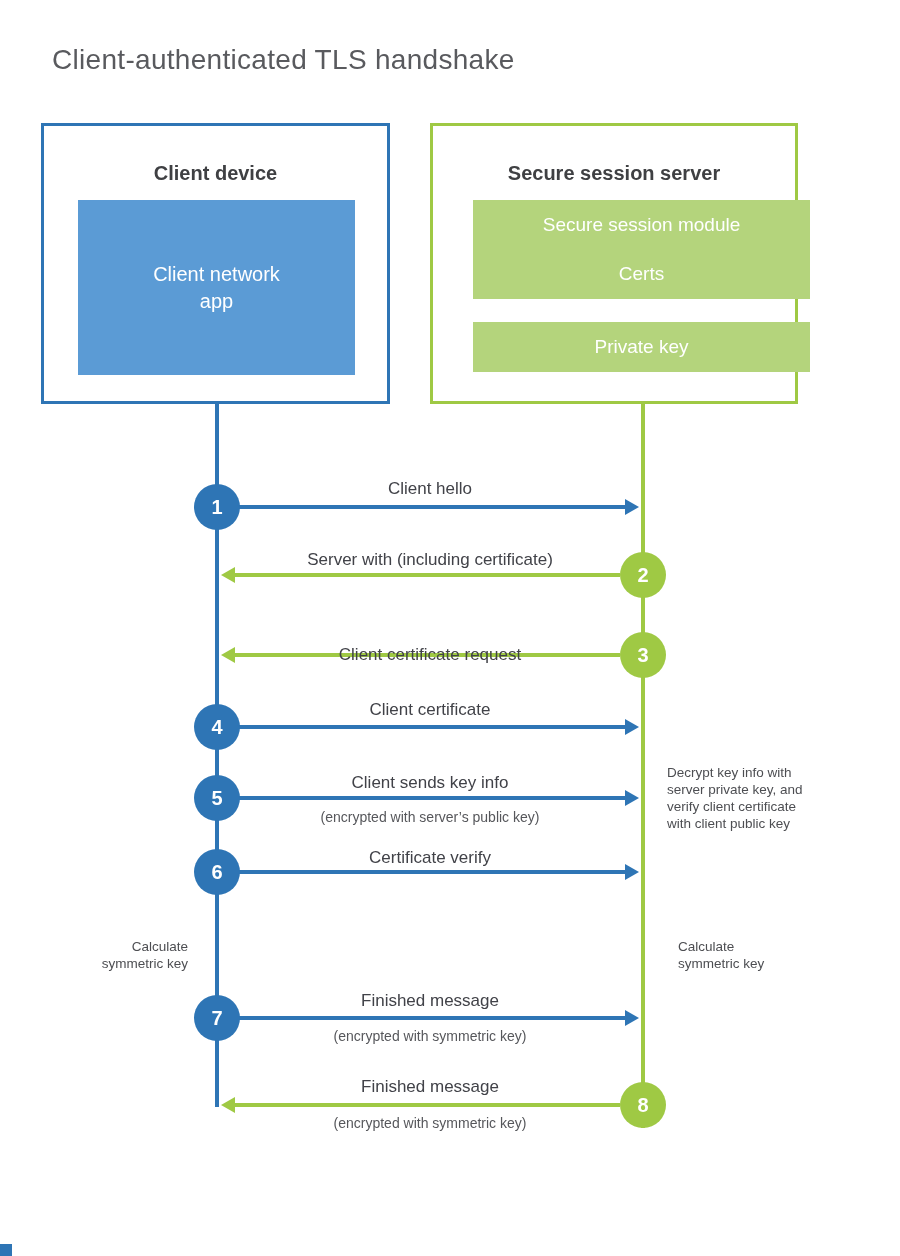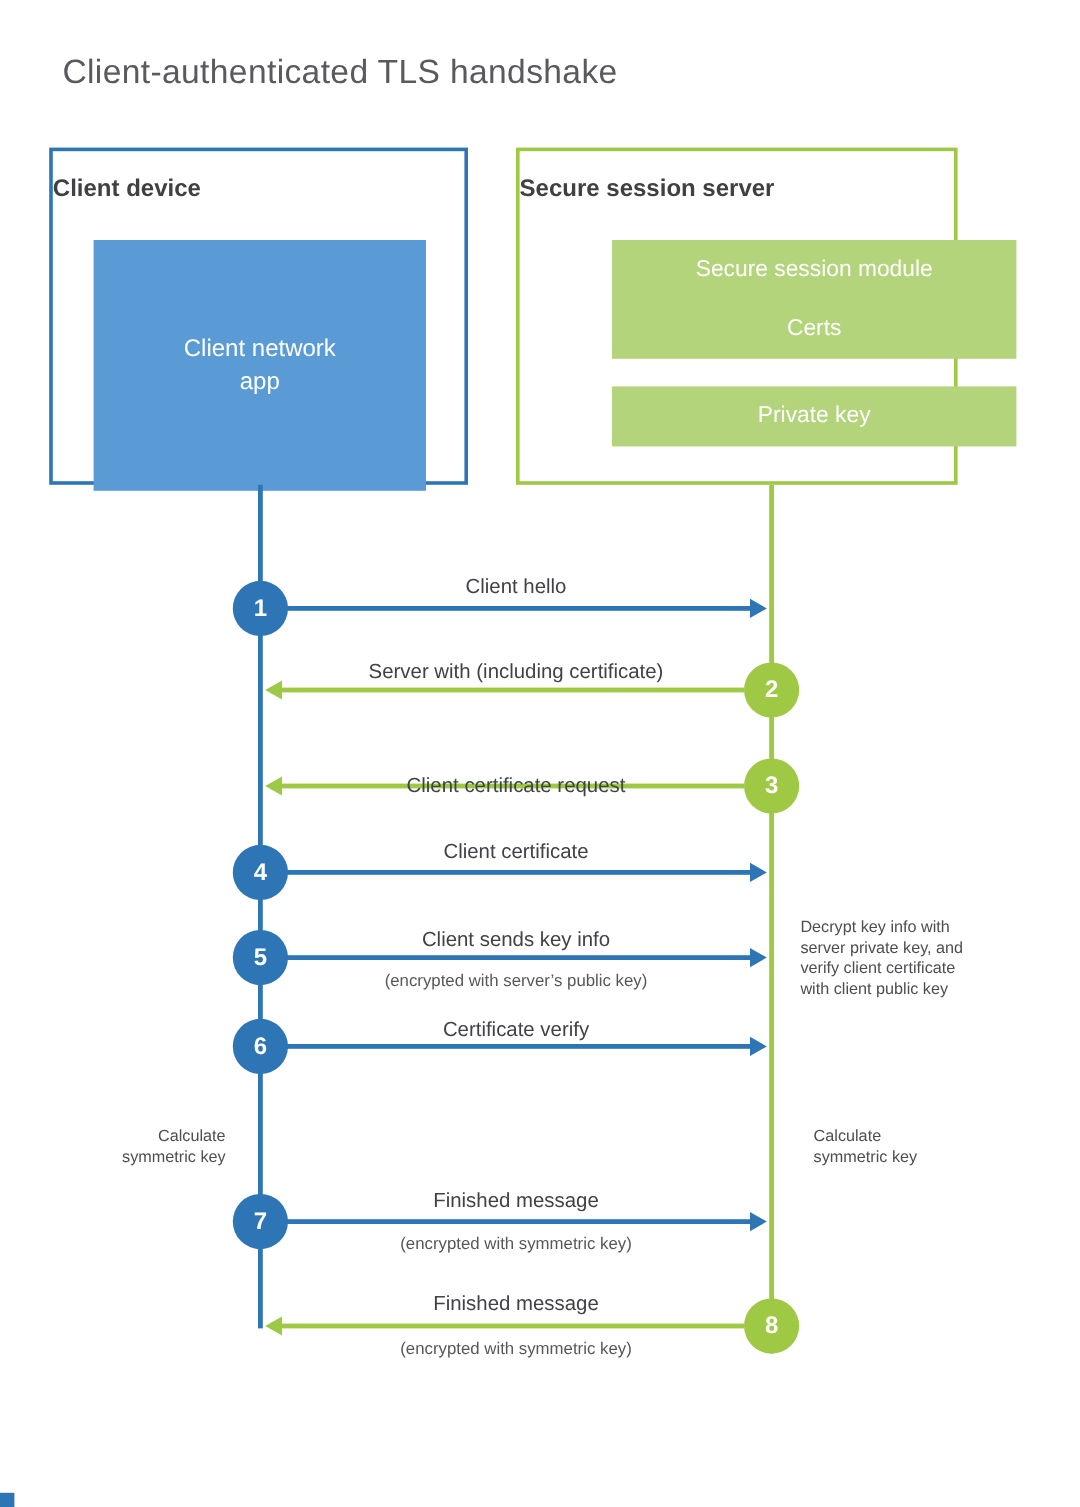--- a/index.html
+++ b/index.html
@@ -14,35 +14,34 @@
     color: var(--title-text);
   }
   
   .entity {
     position: absolute; top: 123px; height: 281px; background: #fff;
     box-sizing: border-box;
   }
   .entity.client { left: 41px; width: 349px; border: 3px solid var(--blue-stroke); }
   .entity.server { left: 430px; width: 368px; border: 3px solid var(--green-stroke); }
   .entity-title {
-    margin-top: 20px; 
+    margin-top: 36px; text-align: center;
     font-size: 20px; font-weight: bold; color: var(--heading-text);
   }
   .client-app {
-    position: absolute; left: 34px; top: 74px; width: 277px; height: 209px;
+    position: absolute; left: 34px; top: 74px; width: 277px; height: 175px;
     background: var(--blue-fill); color: #ffffff;
     display: flex; flex-direction: column; align-items: center; justify-content: center;
     font-size: 20px; line-height: 27px; text-align: center;
   }
   .server-module {
     position: absolute; left: 40px; width: 337px; height: 50px;
     background: var(--green-fill); color: #ffffff;
     display: flex; align-items: center; justify-content: center;
     font-size: 19px;
-    margin-left: 37px;
   }
   
   .vline { position: absolute; width: 4px; z-index: 1; }
   .vline.blue { left: 215px; top: 404px; height: 703px; background: var(--blue-stroke); }
   .vline.green { left: 641px; top: 404px; height: 724px; background: var(--green-stroke); }
   
   .arrow { position: absolute; height: 4px; z-index: 2; }
   .arrow.blue { background: var(--blue-stroke); }
   .arrow.green { background: var(--green-stroke); }
   .arrow.right { left: 238px; width: 388px; }

